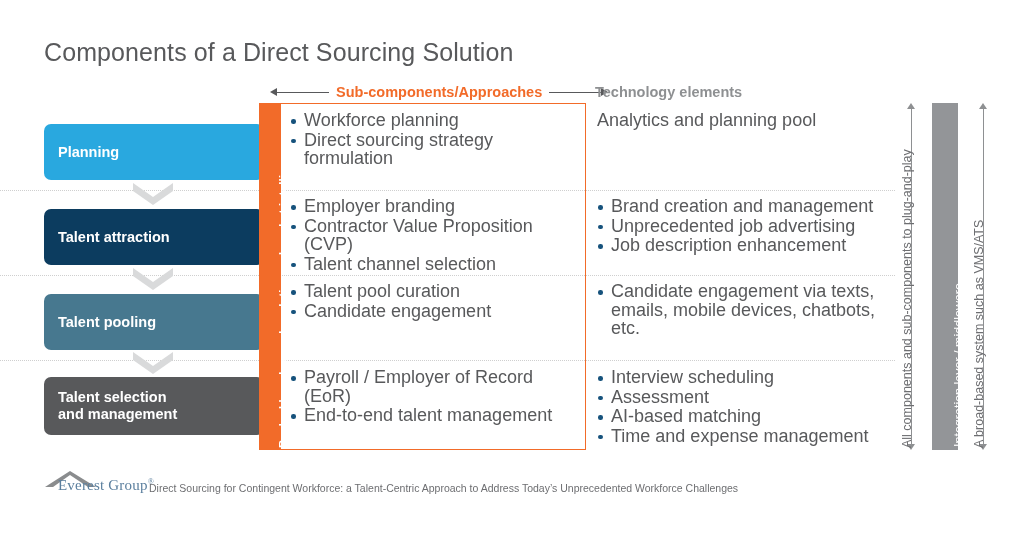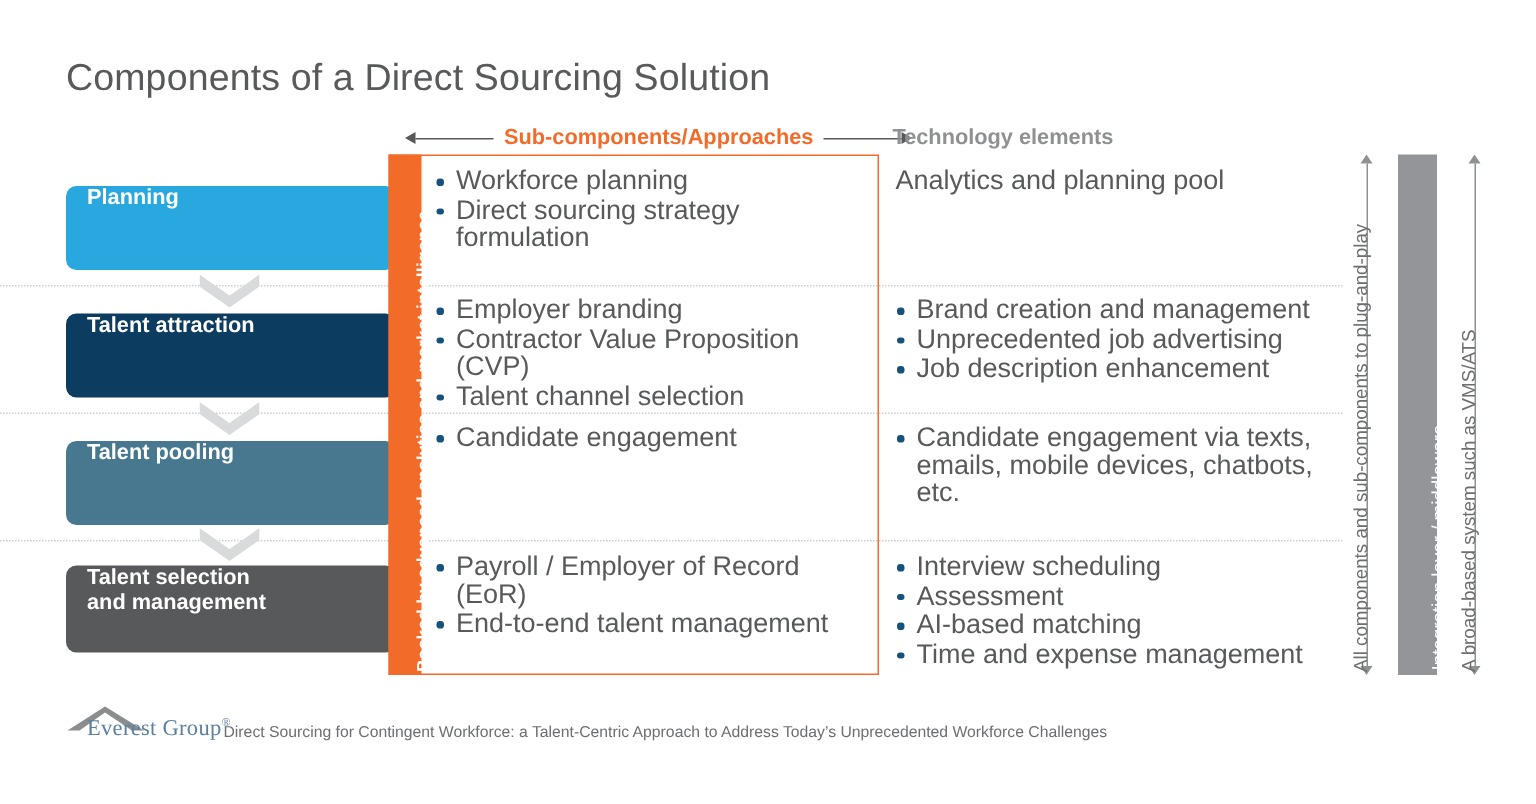--- a/index.html
+++ b/index.html
@@ -47,21 +47,21 @@
   .divider {
     position:absolute; left:0; width:895px; height:0;
     border-top:1px dotted #cfcfcf;
   }
 
   
   .stage {
     position:absolute; left:44px; width:220px; height:56px;
     border-radius:7px;
     color:#ffffff; font-size:14.5px; font-weight:bold;
-    display:flex; 
+    display:flex; align-items:center;
     padding-left:14px; line-height:17px;
   }
 
   
   .chevron {
     position:absolute; width:40px; height:22px;
     color:#d9dadb;
   }
   .chevron svg { display:block; }
 
@@ -236,20 +236,21 @@
 <div class="cell tech" style="top:197px;">
   <ul class="bullets">
     <li>Brand creation and management</li>
     <li>Unprecedented job advertising</li>
     <li>Job description enhancement</li>
   </ul>
 </div>
 
 <div class="cell sub" style="top:282px;">
   <ul class="bullets">
+    <li>Talent pool curation</li>
     <li>Candidate engagement</li>
   </ul>
 </div>
 <div class="cell tech" style="top:282px;">
   <ul class="bullets">
     <li style="width:280px;">Candidate engagement via texts, emails, mobile devices, chatbots, etc.</li>
   </ul>
 </div>
 
 <div class="cell sub" style="top:368px;">

